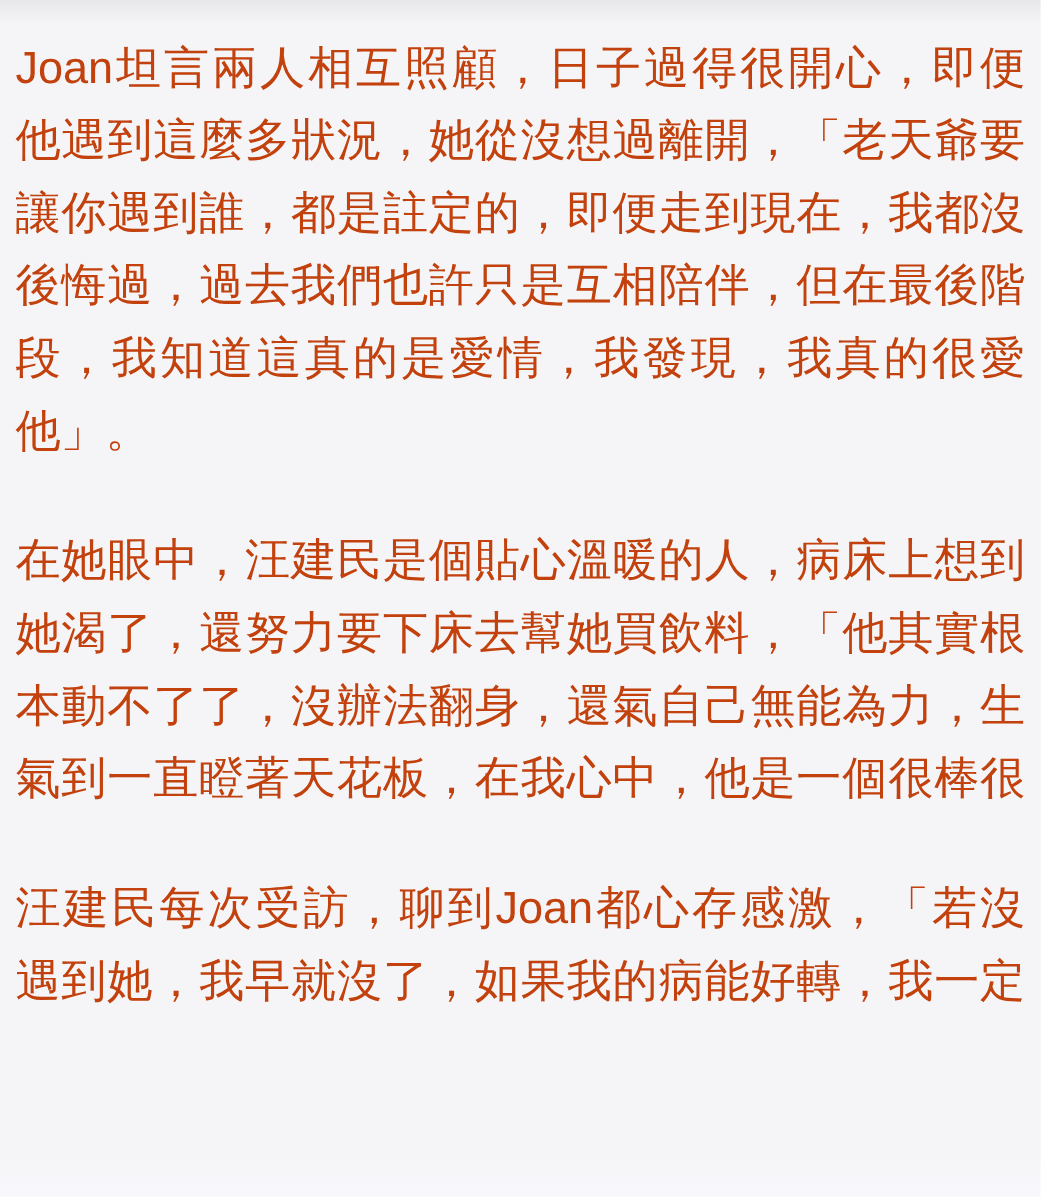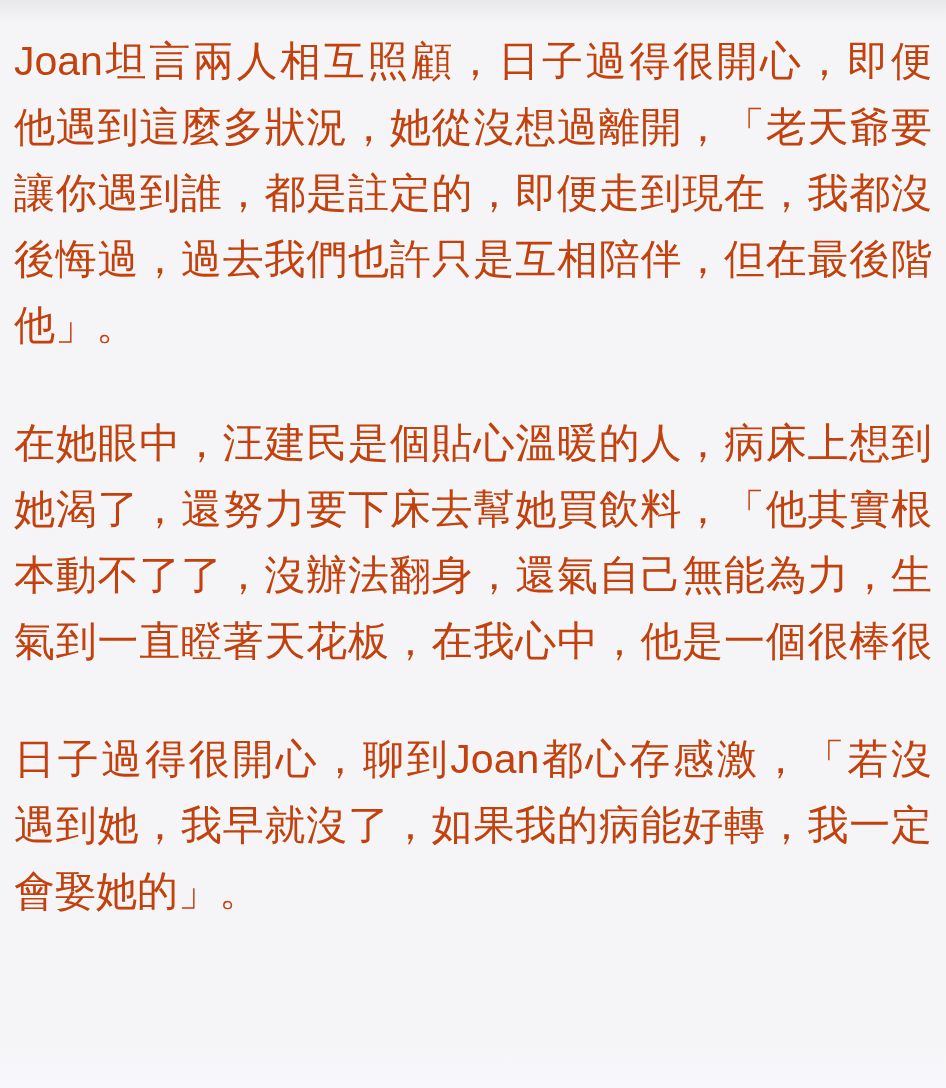--- a/index.html
+++ b/index.html
@@ -42,29 +42,29 @@
 </head>
 <body>
 
 <div class="article">
 
   <p class="paragraph">
     <span class="text-line" style="display:block">Joan坦言兩人相互照顧，日子過得很開心，即便</span>
     <span class="text-line" style="display:block">他遇到這麼多狀況，她從沒想過離開，「老天爺要</span>
     <span class="text-line" style="display:block">讓你遇到誰，都是註定的，即便走到現在，我都沒</span>
     <span class="text-line" style="display:block">後悔過，過去我們也許只是互相陪伴，但在最後階</span>
+    <span class="text-line" style="display:block">段，我知道這真的是愛情，我發現，我真的很愛</span>
     <span class="text-line last" style="display:block">他」。</span>
   </p>
 
   <p class="paragraph">
     <span class="text-line" style="display:block">在她眼中，汪建民是個貼心溫暖的人，病床上想到</span>
     <span class="text-line" style="display:block">她渴了，還努力要下床去幫她買飲料，「他其實根</span>
     <span class="text-line" style="display:block">本動不了了，沒辦法翻身，還氣自己無能為力，生</span>
     <span class="text-line" style="display:block">氣到一直瞪著天花板，在我心中，他是一個很棒很</span>
   </p>
 
   <p class="paragraph">
-    <span class="text-line" style="display:block">日子過得很開心，聊到Joan都心存感激，「若沒</span>
+    <span class="text-line" style="display:block">汪建民每次受訪，聊到Joan都心存感激，「若沒</span>
     <span class="text-line" style="display:block">遇到她，我早就沒了，如果我的病能好轉，我一定</span>
-    <span class="text-line last" style="display:block">會娶她的」。</span>
   </p>
 
 </div>
 
 </body></html>

